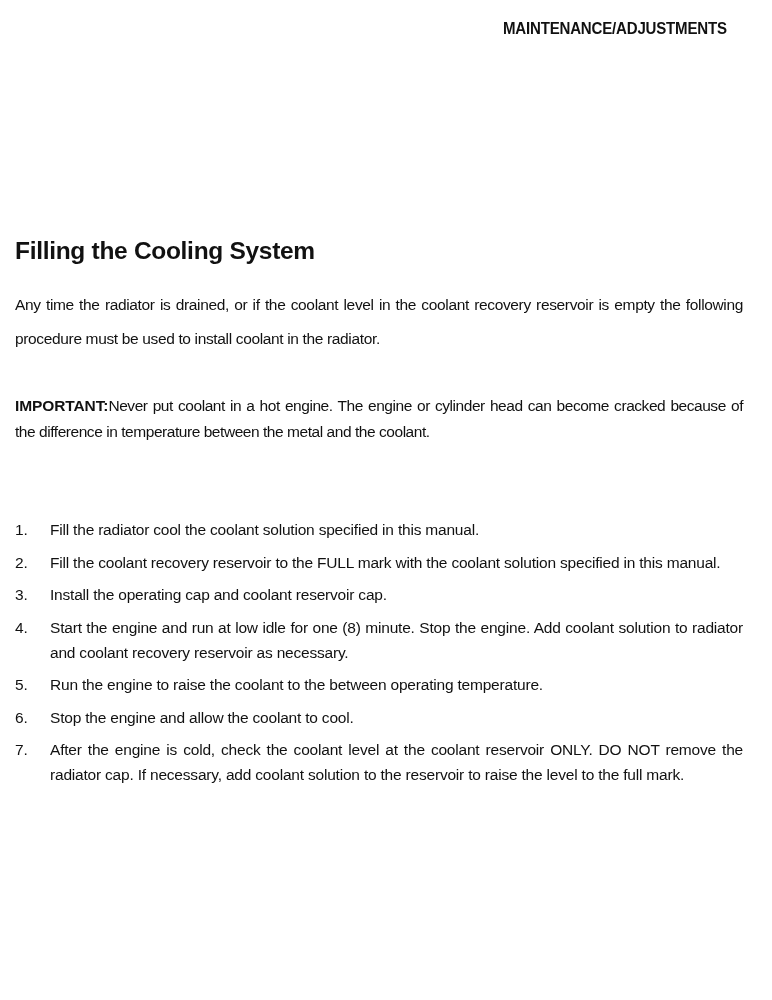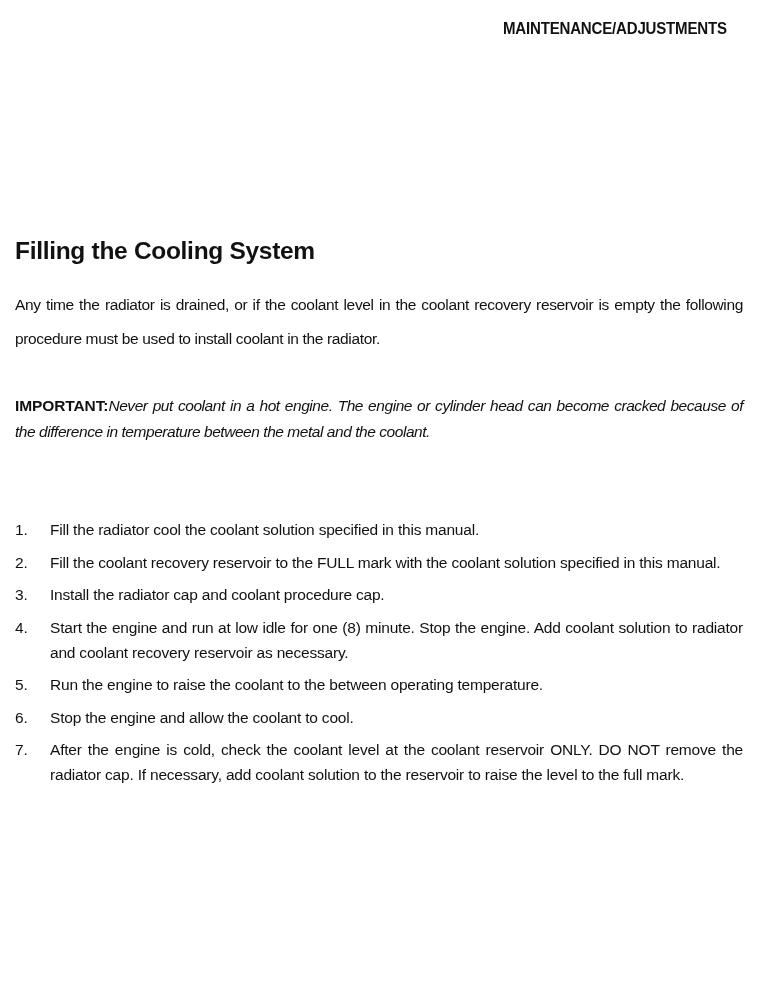--- a/index.html
+++ b/index.html
@@ -72,21 +72,20 @@
       line-height: 26px;
       text-align: justify;
       letter-spacing: -0.45px;
     }
     .important .label {
       font-weight: bold;
       font-style: normal;
       letter-spacing: -0.1px;
     }
     .important .body {
-      font-style: italic;
     }
     .steps {
       position: absolute;
       left: 15px;
       top: 517px;
       width: 728px;
       margin: 0;
       padding: 0;
       list-style: none;
     }
@@ -126,21 +125,21 @@
   <li>
     <span class="num">1.</span>
     <span class="text">Fill the radiator cool the coolant solution specified in this manual.</span>
   </li>
   <li>
     <span class="num">2.</span>
     <span class="text">Fill the coolant recovery reservoir to the FULL mark with the coolant solution specified in this manual.</span>
   </li>
   <li>
     <span class="num">3.</span>
-    <span class="text">Install the radiator cap and coolant procedure cap.</span>
+    <span class="text">Install the operating cap and coolant reservoir cap.</span>
   </li>
   <li>
     <span class="num">4.</span>
     <span class="text">Start the engine and run at low idle for one (8) minute. Stop the engine. Add coolant solution to radiator and coolant recovery reservoir as necessary.</span>
   </li>
   <li>
     <span class="num">5.</span>
     <span class="text">Run the engine to raise the coolant to the between operating temperature.</span>
   </li>
   <li>

